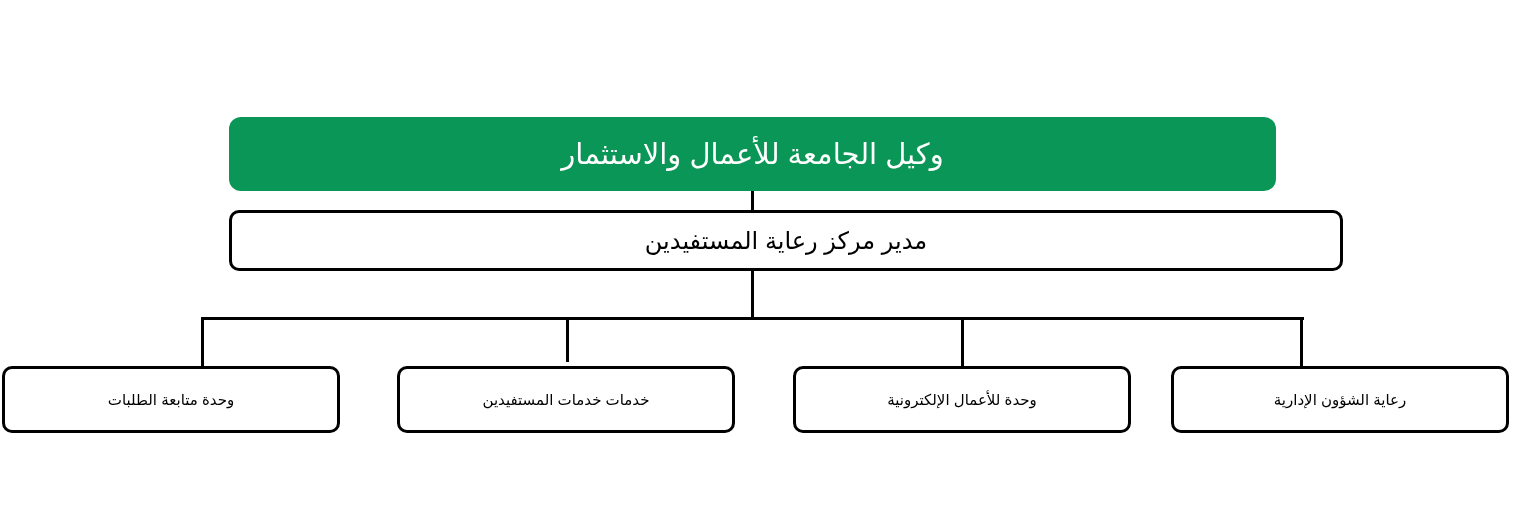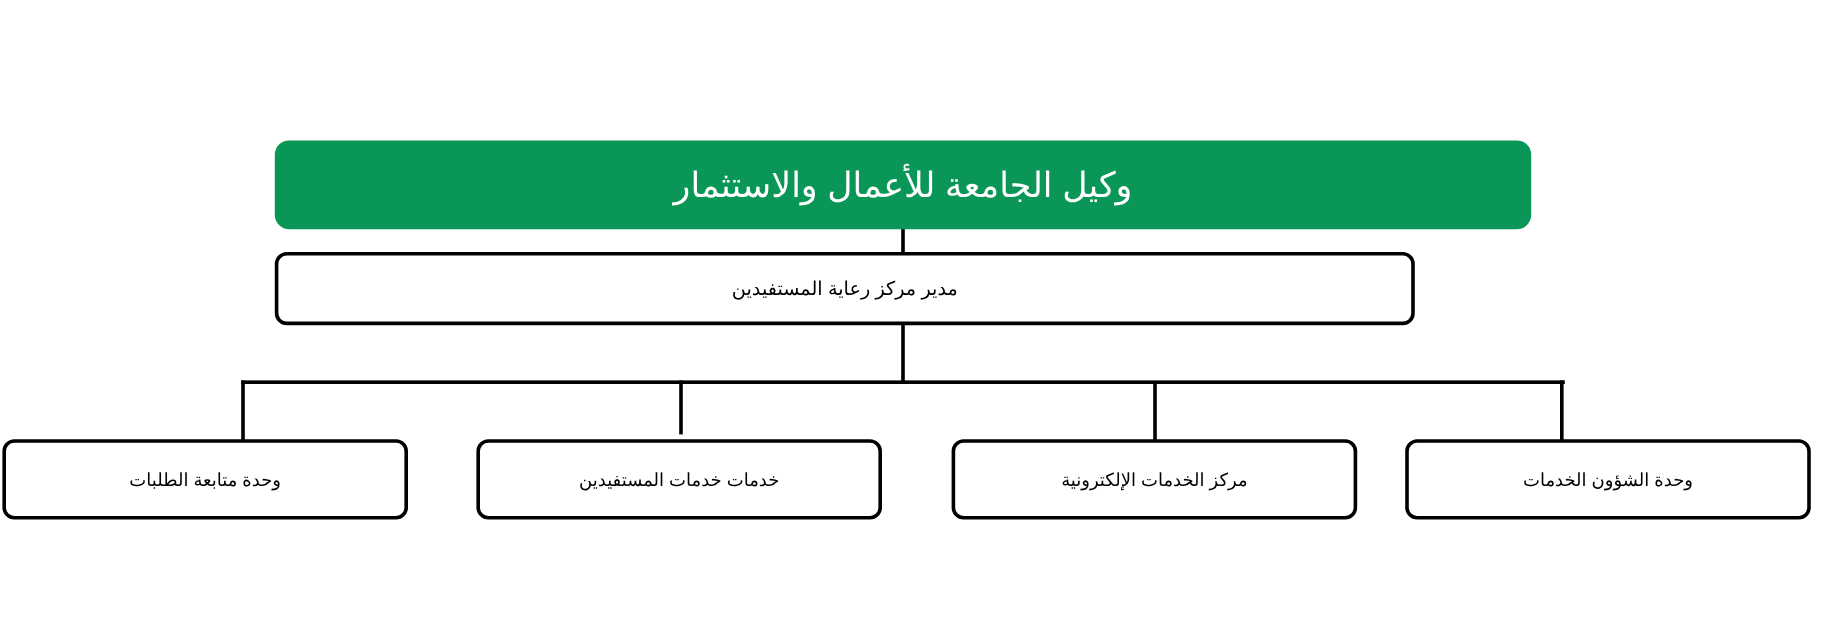--- a/index.html
+++ b/index.html
@@ -31,26 +31,26 @@
       height: 74px;
       border-radius: 12px;
       background: #0A9657;
       color: #ffffff;
       font-size: 29px;
       margin-top: 21px;
     }
     .node-mid {
       left: 229px;
       top: 210px;
-      width: 950px;
+      width: 1114px;
       height: 61px;
       border: 3px solid #000;
       border-radius: 10px;
       background: #fff;
-      font-size: 16px;
+      font-size: 24px;
     }
     .node-unit {
       top: 366px;
       width: 338px;
       height: 67px;
       border: 3px solid #000;
       border-radius: 10px;
       background: #fff;
       font-size: 15px;
     }
@@ -74,23 +74,23 @@
 
 <div class="node node-top">
   <span>وكيل الجامعة للأعمال والاستثمار</span>
 </div>
 
 <div class="node node-mid">
   <span>مدير مركز رعاية المستفيدين</span>
 </div>
 
 <div class="node node-unit" style="left:1171px;">
-  <span>وحدة الشؤون الخدمات</span>
+  <span>رعاية الشؤون الإدارية</span>
 </div>
 <div class="node node-unit" style="left:793px;">
-  <span>مركز الخدمات الإلكترونية</span>
+  <span>وحدة للأعمال الإلكترونية</span>
 </div>
 <div class="node node-unit" style="left:397px;">
   <span>خدمات خدمات المستفيدين</span>
 </div>
 <div class="node node-unit" style="left:2px;">
   <span>وحدة متابعة الطلبات</span>
 </div>
 
 </body></html>

